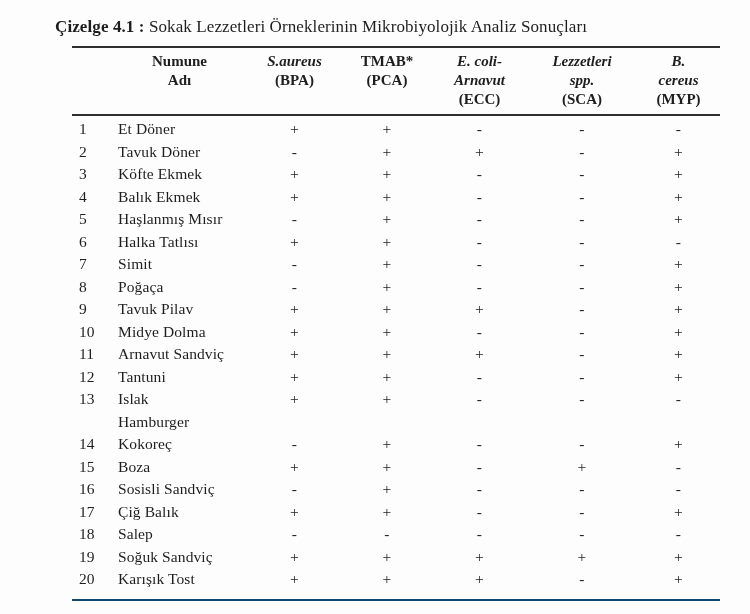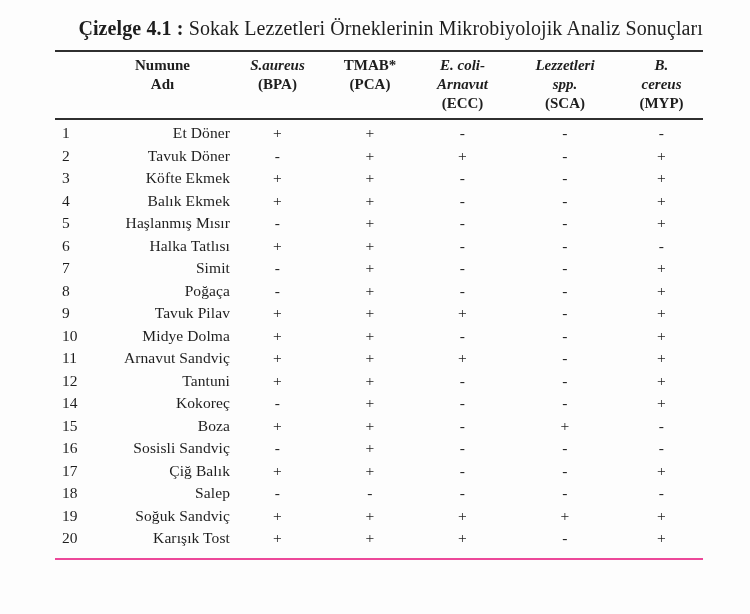--- a/index.html
+++ b/index.html
@@ -13,35 +13,35 @@
   .page {
     position: relative;
     width: 750px; height: 614px;
     background: #fdfdfd;
     filter: blur(0.3px);
   }
   .caption {
     padding-top: 16px;
     margin-left: 55px;
     width: 648px;
-    text-align: right;
-    font-size: 20px;
+    text-align: left;
+    font-size: 17px;
     line-height: 1.25;
     letter-spacing: 0.1px;
     white-space: nowrap;
   }
   .caption-label { font-weight: bold; }
   table.analysis {
-    margin-left: 55px;
+    margin-left: 72px;
     margin-top: 9px;
     width: 648px;
     table-layout: fixed;
     border-collapse: collapse;
     border-top: 2px solid #2f2f2f;
-    border-bottom: 2px solid #ec4899;
+    border-bottom: 2px solid #0c4a6e;
   }
   col.c1 { width: 40px; }
   col.c2 { width: 135px; }
   col.c3 { width: 95px; }
   col.c4 { width: 90px; }
   col.c5 { width: 95px; }
   col.c6 { width: 110px; }
   col.c7 { width: 83px; }
   thead th {
     border-bottom: 2px solid #2f2f2f;
@@ -57,21 +57,21 @@
   thead th .hline.italic { font-style: italic; text-align: center; }
   tbody td {
     font-size: 15.5px;
     line-height: 22.5px;
     vertical-align: top;
     letter-spacing: 0.1px;
   }
   tbody tr:first-child td { padding-top: 2px; }
   tbody tr:last-child td { padding-bottom: 8px; }
   td.c-num { text-align: left; padding-left: 7px; }
-  td.c-name { text-align: right; padding-left: 6px; white-space: pre-line; font-family: Liberation Serif, serif; }
+  td.c-name { text-align: left; padding-left: 6px; white-space: pre-line; font-family: Liberation Serif, serif; }
   td.c-val { text-align: center; }
 </style>
 </head>
 <body>
 
 <div class="page">
 
   <div class="caption">
     <span class="caption-label">Çizelge 4.1 :</span>
     <span class="caption-text">Sokak Lezzetleri Örneklerinin Mikrobiyolojik Analiz Sonuçları</span>
@@ -222,20 +222,30 @@
         <tr>
           <td class="c-num">12</td>
           <td class="c-name">Tantuni</td>
           <td class="c-val">+</td>
           <td class="c-val">+</td>
           <td class="c-val">-</td>
           <td class="c-val">-</td>
           <td class="c-val">+</td>
         </tr>
         <tr>
+          <td class="c-num">13</td>
+          <td class="c-name">Islak
+Hamburger</td>
+          <td class="c-val">+</td>
+          <td class="c-val">+</td>
+          <td class="c-val">-</td>
+          <td class="c-val">-</td>
+          <td class="c-val">-</td>
+        </tr>
+        <tr>
           <td class="c-num">14</td>
           <td class="c-name">Kokoreç</td>
           <td class="c-val">-</td>
           <td class="c-val">+</td>
           <td class="c-val">-</td>
           <td class="c-val">-</td>
           <td class="c-val">+</td>
         </tr>
         <tr>
           <td class="c-num">15</td>

